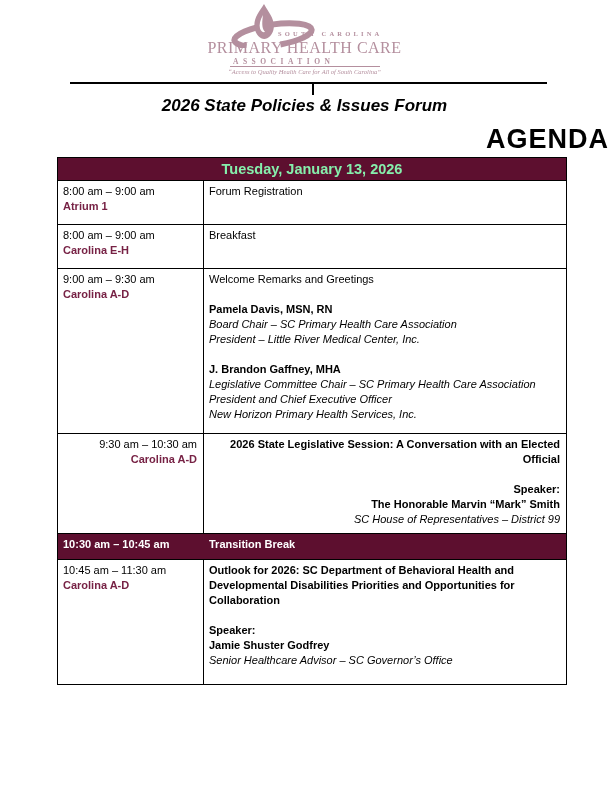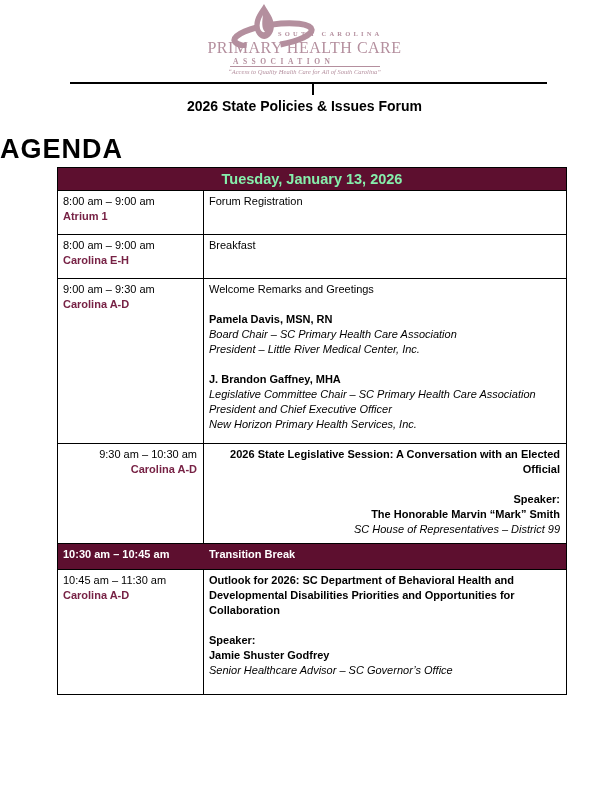--- a/index.html
+++ b/index.html
@@ -57,28 +57,28 @@
     width: 477px; height: 2px; background: #000;
   }
   .center-tick {
     position: absolute; left: 312px; top: 82px;
     width: 2px; height: 13px; background: #000;
   }
 
   
   .forum-line, .venue-line {
     text-align: center; font-weight: bold;
-    font-size: 14px; line-height: 16px;
+    font-size: 17px; line-height: 16px; font-style: italic;
   }
   .forum-line { margin-top: 2px; }
   .venue-line { margin-top: 5px; }
   .agenda-title {
-    text-align: left; font-weight: bold;
+    text-align: right; font-weight: bold;
     font-size: 27px; line-height: 30px; letter-spacing: 1px;
-    margin-top: 20px;
+    margin-top: 10px;
   }
 
   
   table.agenda {
     border-collapse: collapse;
     table-layout: fixed;
     margin: 3px 0 0 57px;
     width: 509px;
     font-size: 11px;
   }

